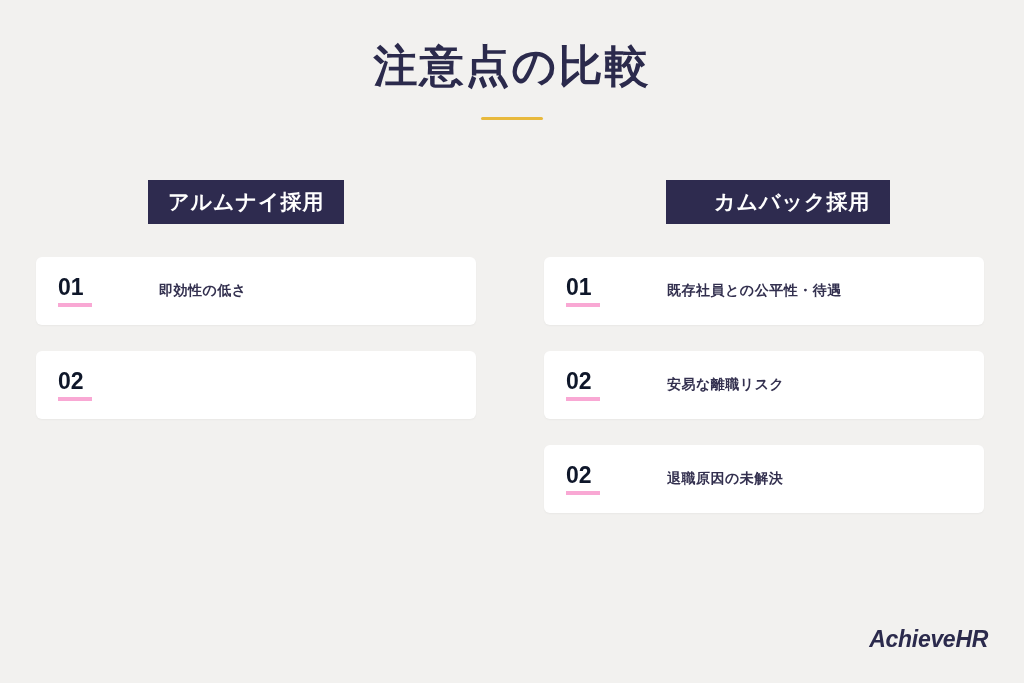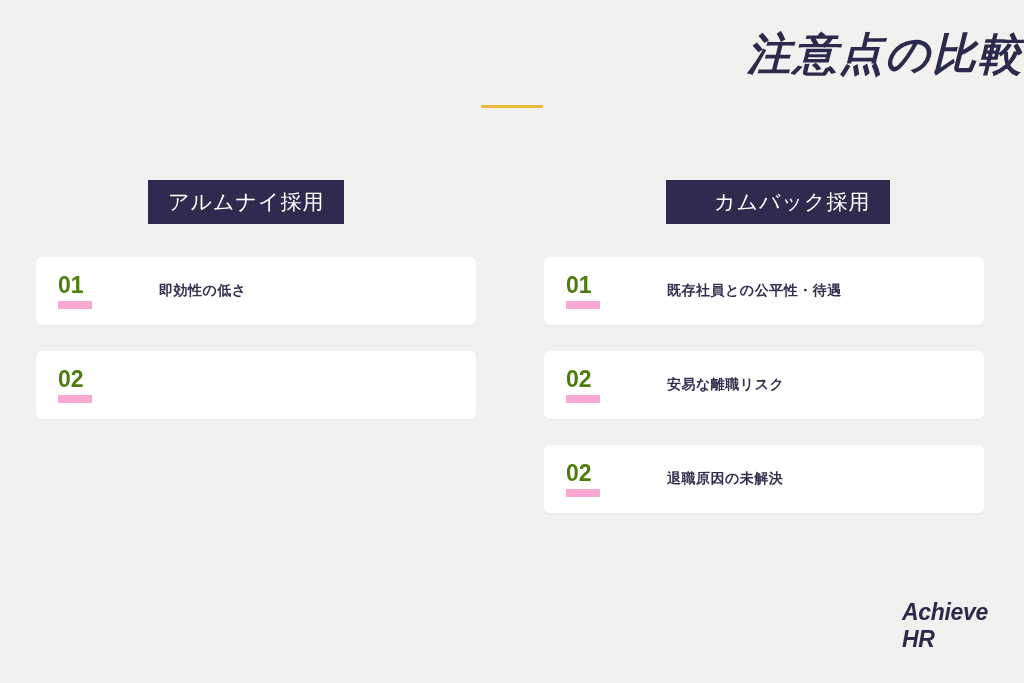--- a/index.html
+++ b/index.html
@@ -19,25 +19,24 @@
   .slide {
     position: relative;
     width: 1024px;
     height: 683px;
     box-sizing: border-box;
   }
 
   
   .title-block {
     position: absolute;
-    top: 28px;
+    top: 40px;
     left: 0;
     width: 100%;
-    text-align: right;
-    font-style: italic;
+    text-align: center;
   }
   .slide-title {
     margin: 0;
     font-size: 44px;
     font-weight: 700;
     letter-spacing: 2px;
     color: #2b2a4c;
     line-height: 1.2;
   }
   .title-rule {
@@ -64,21 +63,21 @@
     box-sizing: border-box;
   }
   .column.left { margin-left: 0px; }
   .column.right { margin-left: 68px; }
 
   .col-header {
     display: inline-block;
     background: #2e2b4f;
     color: #ffffff;
     font-size: 21px;
-    font-weight: 400;
+    font-weight: 700;
     letter-spacing: 1px;
     padding: 11px 20px 12px 20px;
     margin-left: 112px;
     line-height: 1;
   }
   .column.right .col-header {
     margin-left: 122px;
     padding-left: 48px;
   }
 
@@ -95,24 +94,24 @@
     height: 68px;
     display: flex;
     align-items: center;
     padding: 0 22px;
     box-sizing: border-box;
     box-shadow: 0 1px 2px rgba(0,0,0,0.04);
   }
   .card-num {
     font-size: 23px;
     font-weight: 700;
-    color: #4d7c0f;
+    color: #0f172a;
     letter-spacing: 0px;
     padding-bottom: 3px;
-    border-bottom: 8px solid #f9a8d4;
+    border-bottom: 4px solid #f9a8d4;
     line-height: 1.1;
     min-width: 34px;
     text-align: left;
   }
   .card-text {
     margin-left: 22px;
     font-size: 14px;
     font-weight: 700;
     color: #33304f;
     letter-spacing: 0.5px;
@@ -124,21 +123,20 @@
     position: absolute;
     right: 36px;
     bottom: 30px;
     display: flex;
     align-items: baseline;
     font-size: 23px;
     font-weight: 700;
     font-style: italic;
     letter-spacing: -0.3px;
     color: #2b2a4c;
-    flex-direction: column;
   }
   .logo .logo-hr {
     font-style: italic;
     font-weight: 700;
   }
 </style>
 </head>
 <body>
 
 <div class="slide">

